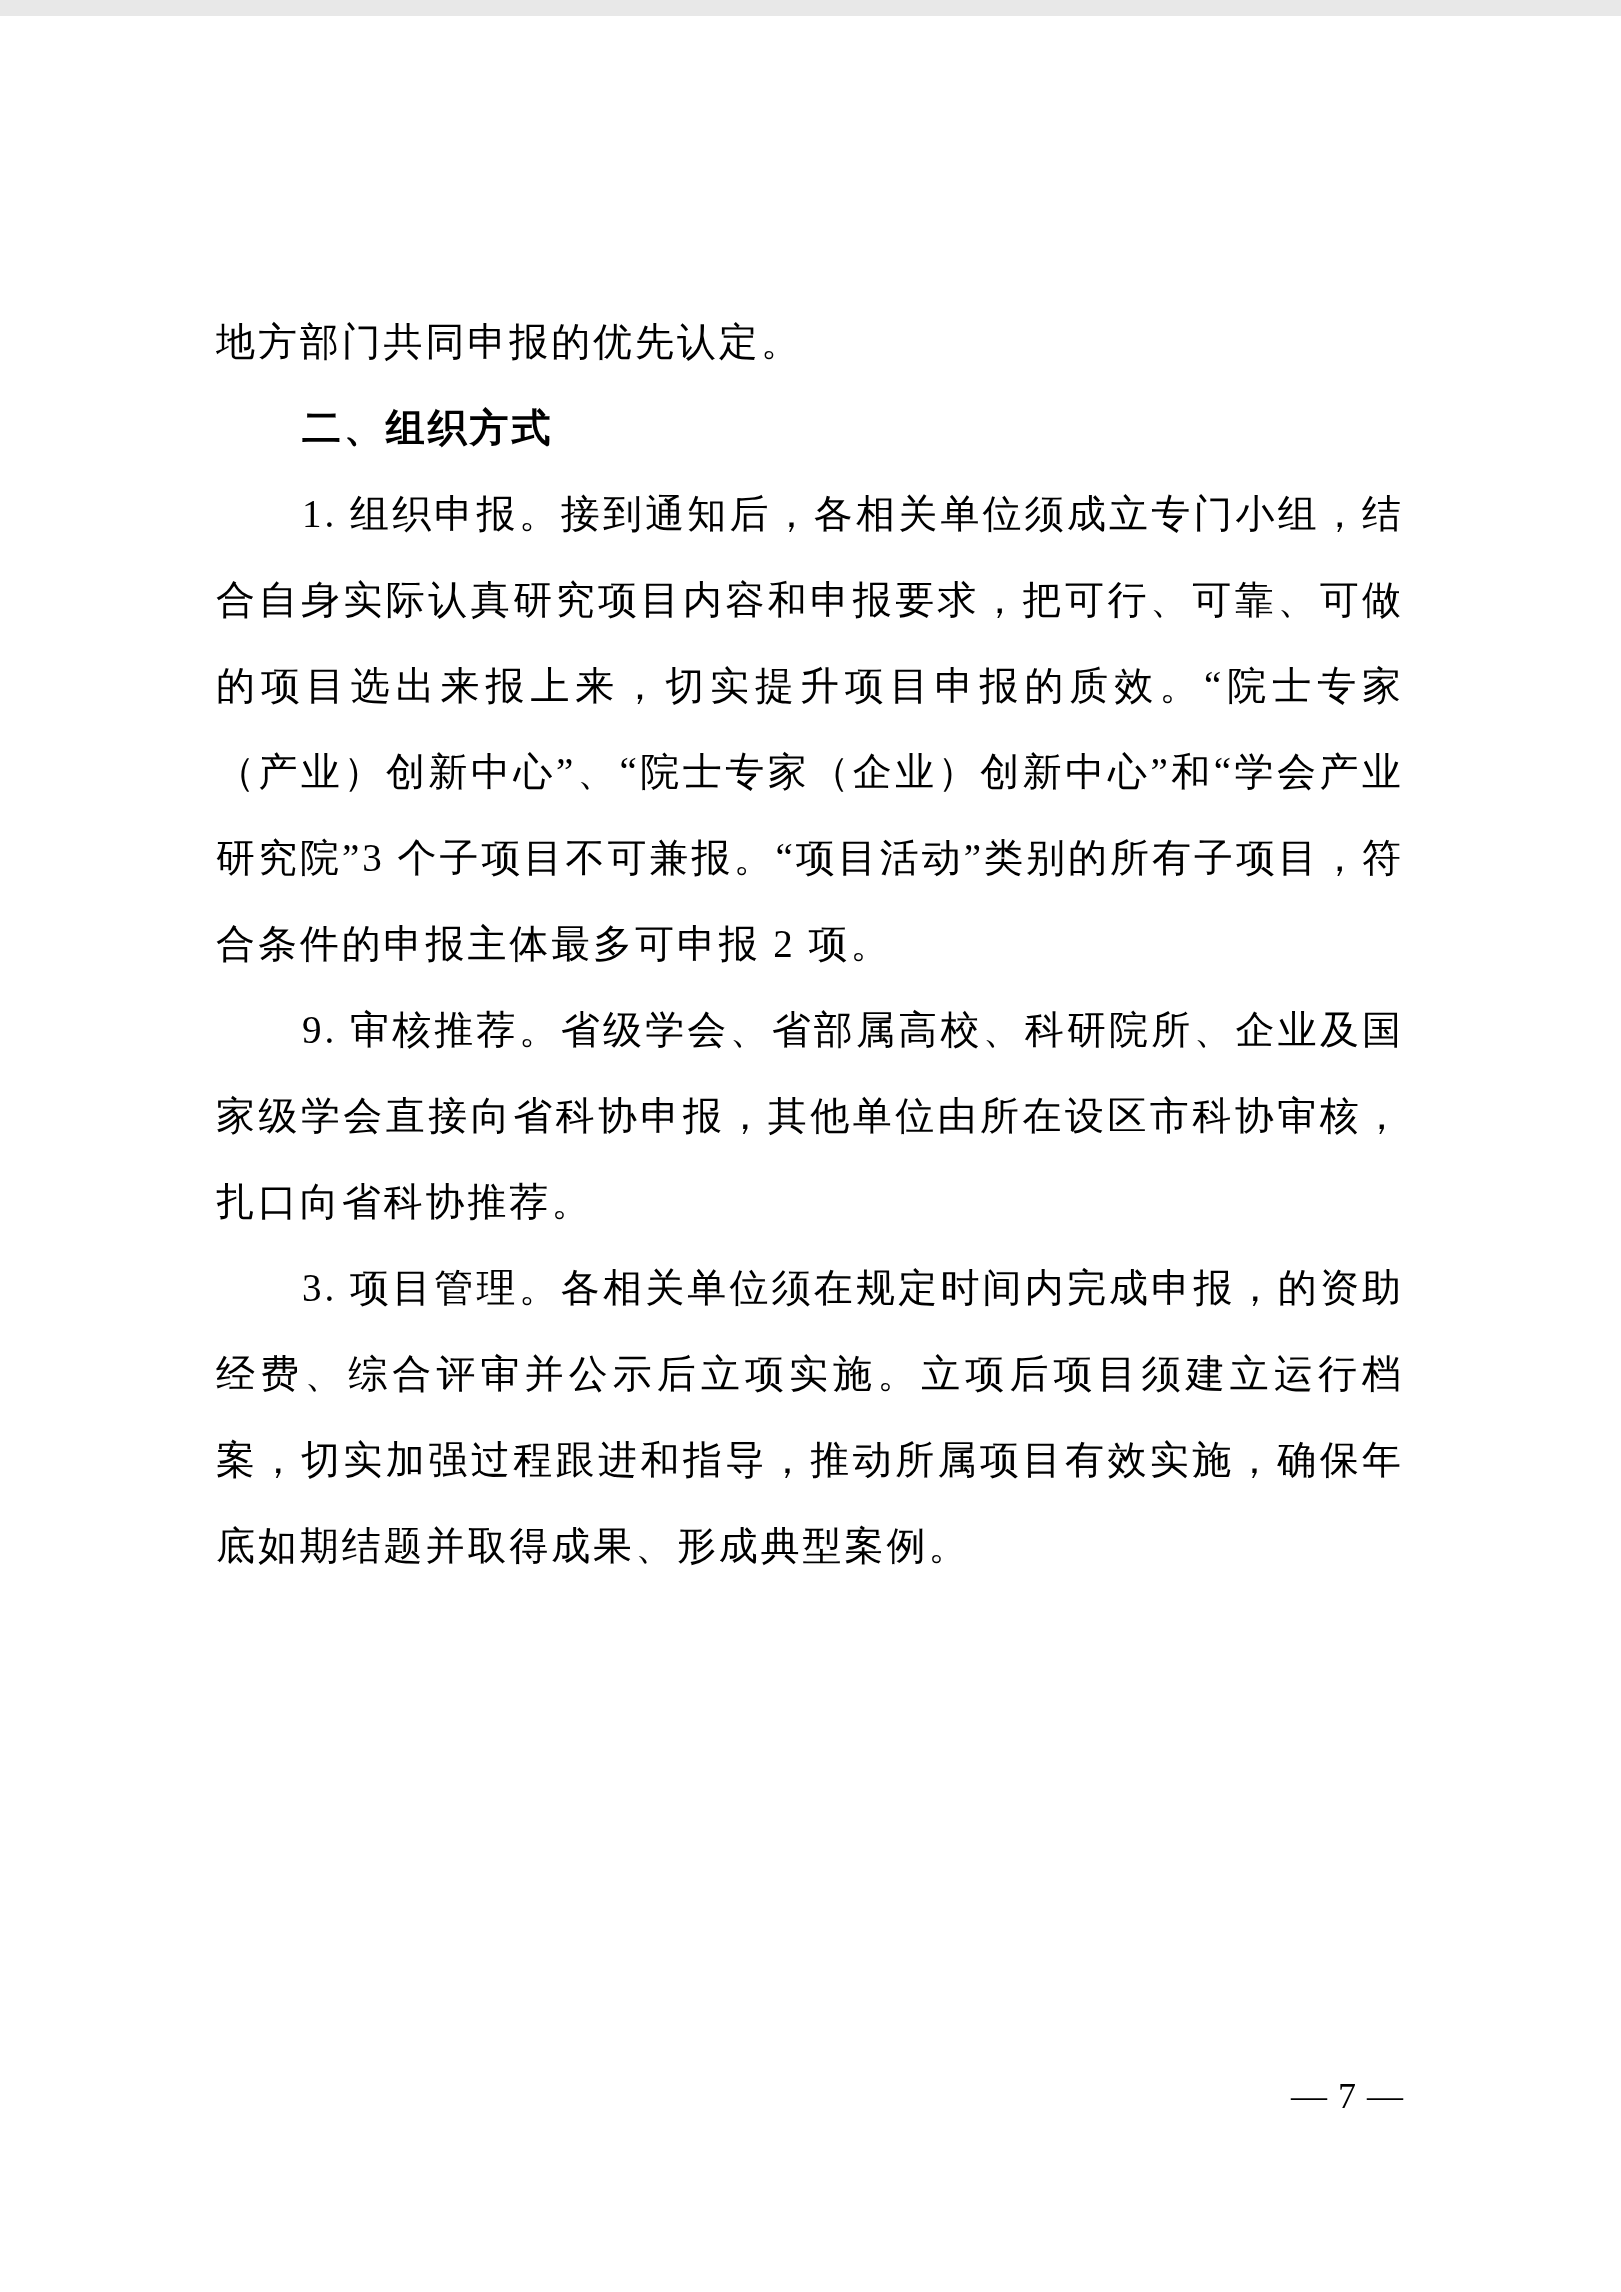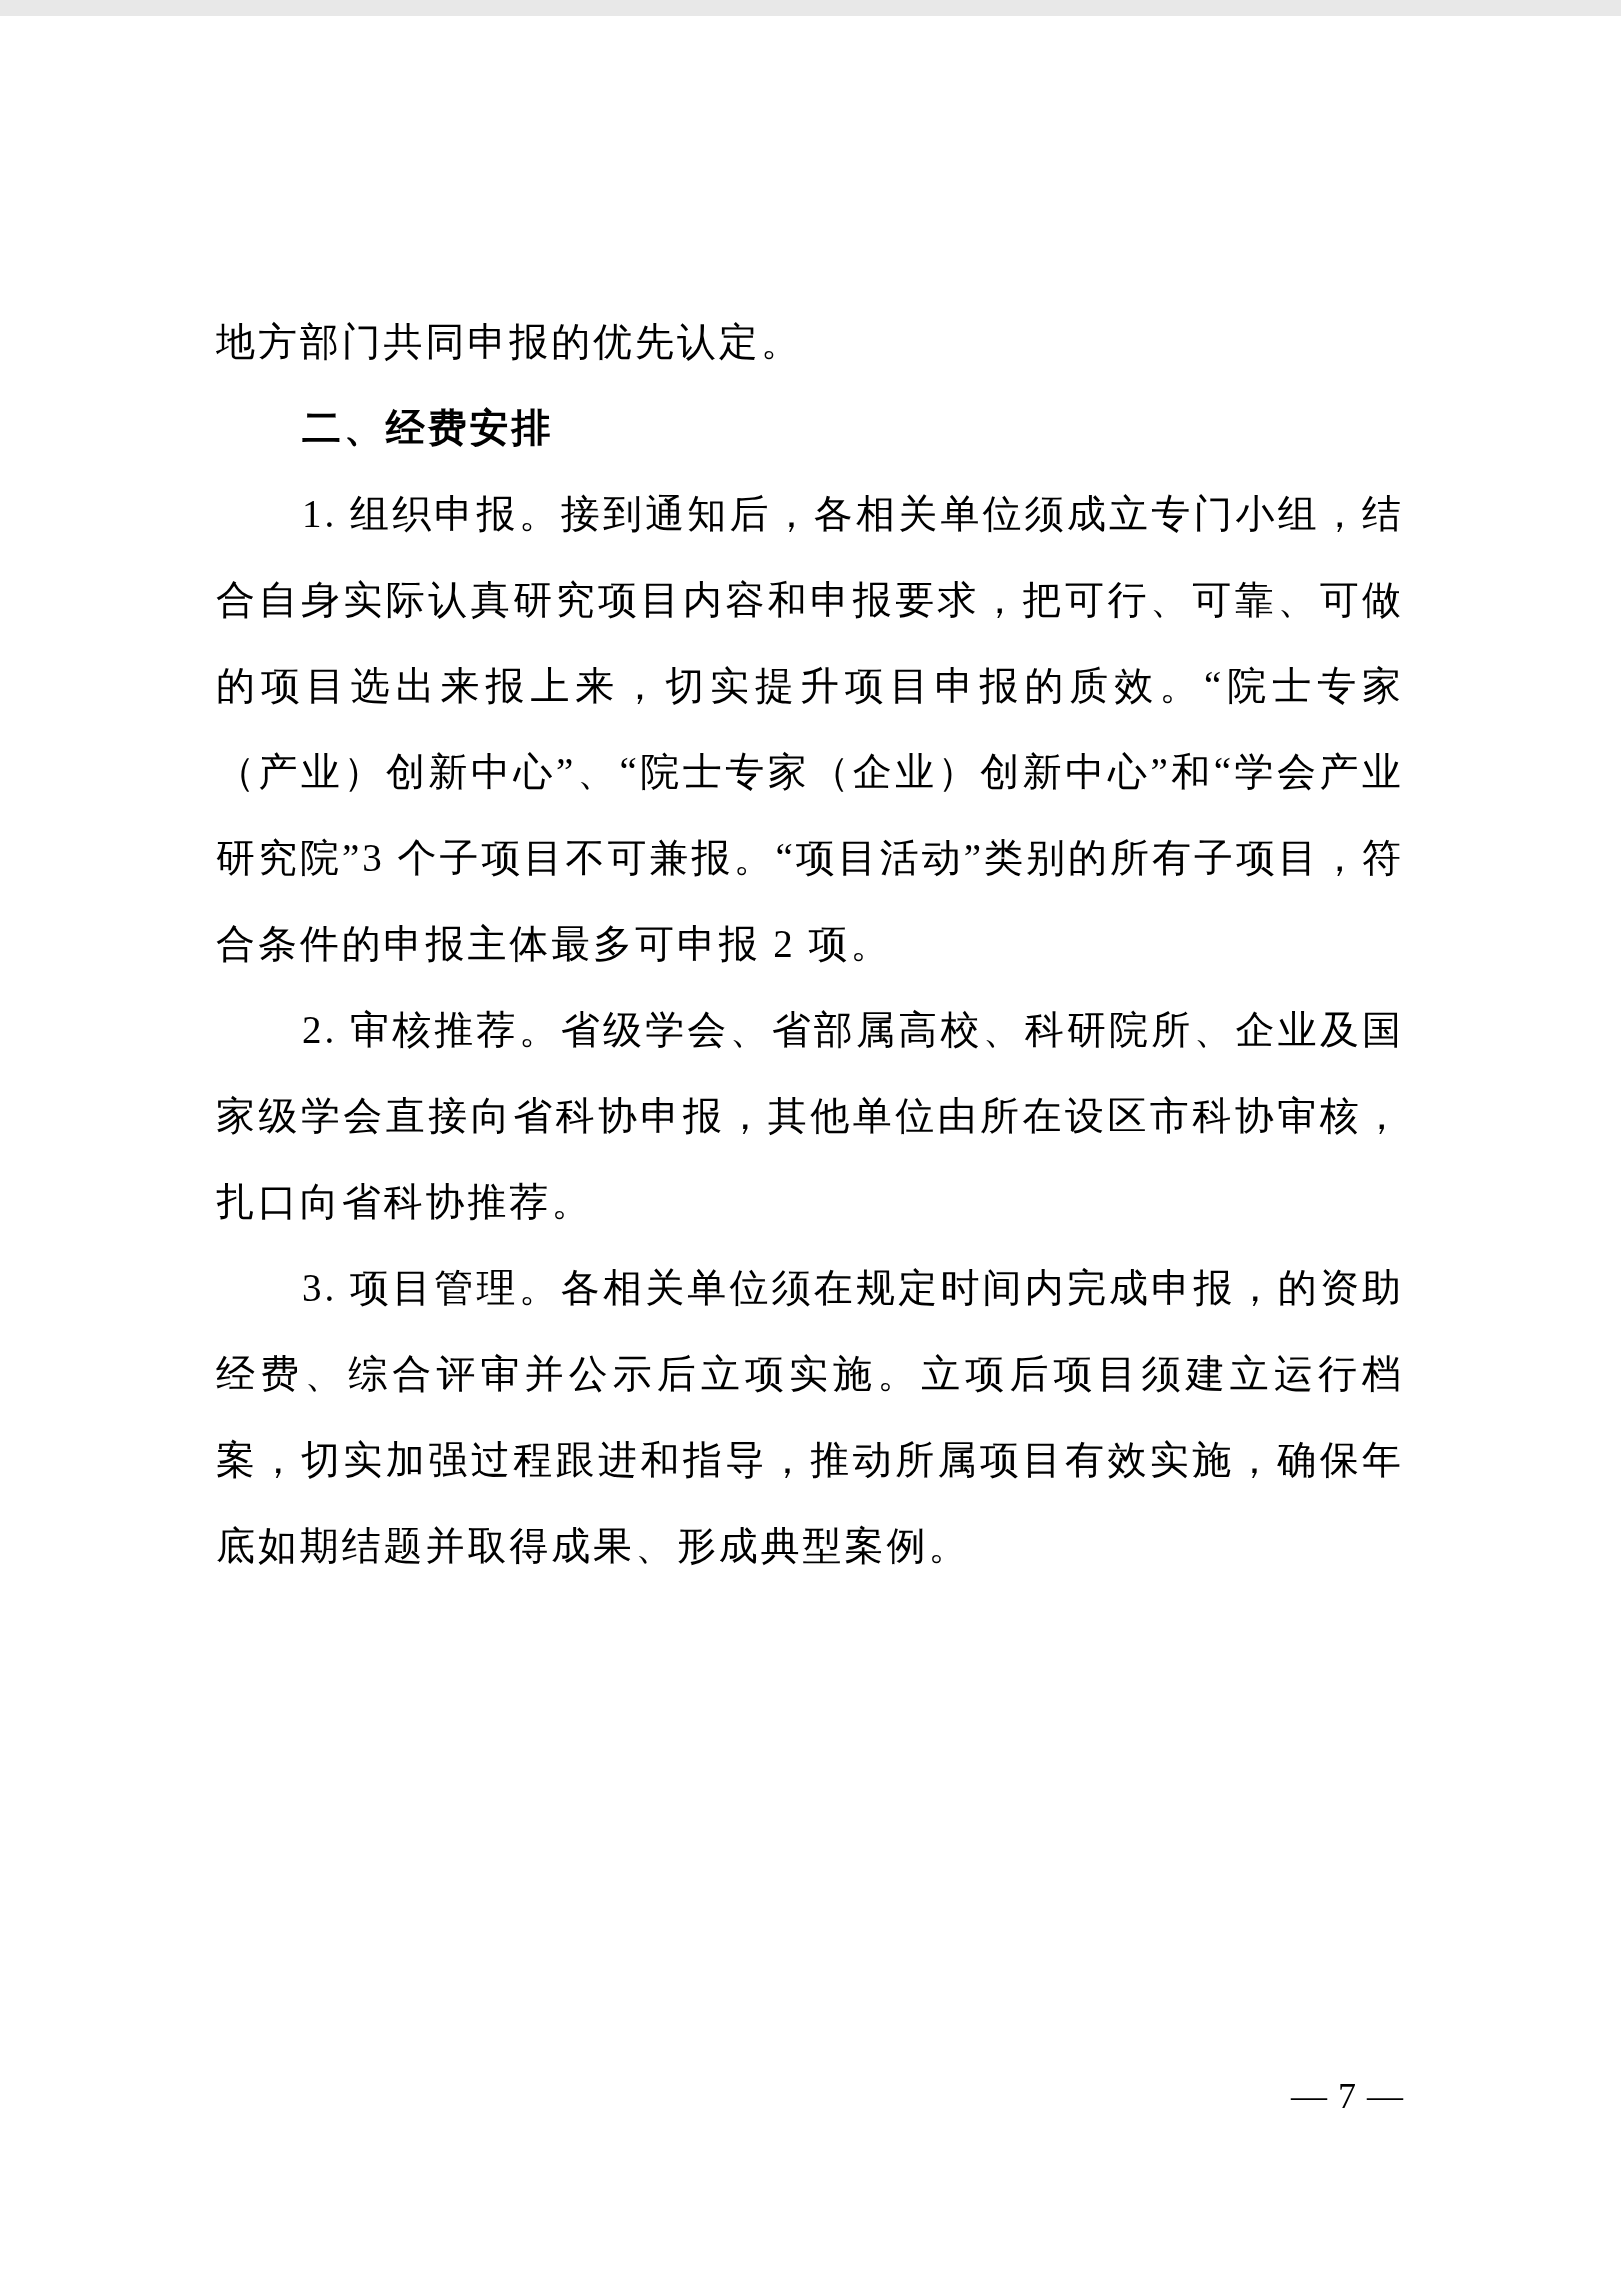--- a/index.html
+++ b/index.html
@@ -44,25 +44,25 @@
   }
 </style>
 </head>
 <body>
 
 <div class="page">
   <div class="content">
 
     <p>地方部门共同申报的优先认定。</p>
 
-    <h2 class="heading indent">二、经费安排</h2>
+    <h2 class="heading indent">二、组织方式</h2>
 
     <p class="indent"><b class="lead">1. 组织申报。</b><span>接到通知后，各相关单位须成立专门小组，结合自身实际认真研究项目内容和申报要求，把可行、可靠、可做的项目选出来报上来，切实提升项目申报的质效。“院士专家（产业）创新中心”、“院士专家（企业）创新中心”和“学会产业研究院”3 个子项目不可兼报。“项目活动”类别的所有子项目，符合条件的申报主体最多可申报 2 项。</span></p>
 
-    <p class="indent"><b class="lead">2. 审核推荐。</b><span>省级学会、省部属高校、科研院所、企业及国家级学会直接向省科协申报，其他单位由所在设区市科协审核，扎口向省科协推荐。</span></p>
+    <p class="indent"><b class="lead">9. 审核推荐。</b><span>省级学会、省部属高校、科研院所、企业及国家级学会直接向省科协申报，其他单位由所在设区市科协审核，扎口向省科协推荐。</span></p>
 
     <p class="indent"><b class="lead">3. 项目管理。</b><span>各相关单位须在规定时间内完成申报，的资助经费、综合评审并公示后立项实施。立项后项目须建立运行档案，切实加强过程跟进和指导，推动所属项目有效实施，确保年底如期结题并取得成果、形成典型案例。</span></p>
 
 
 
 
   </div>
 
   <div class="footer">— 7 —</div>
 </div>

